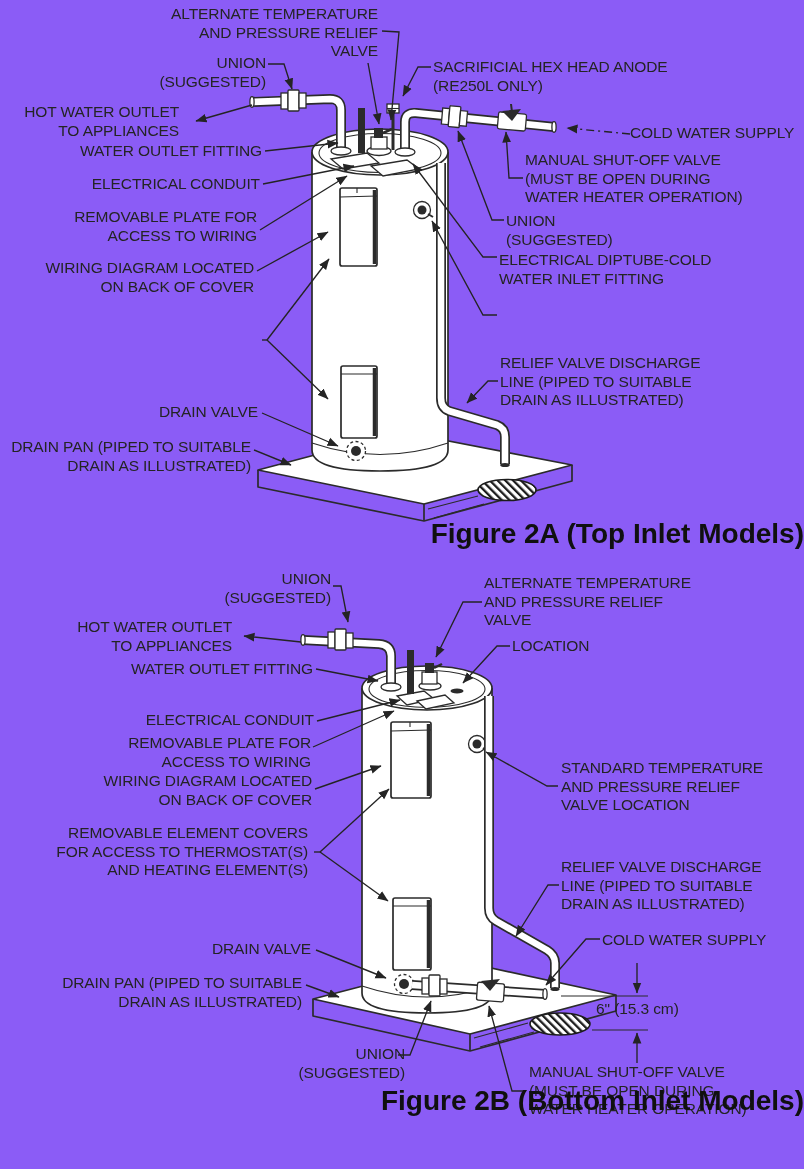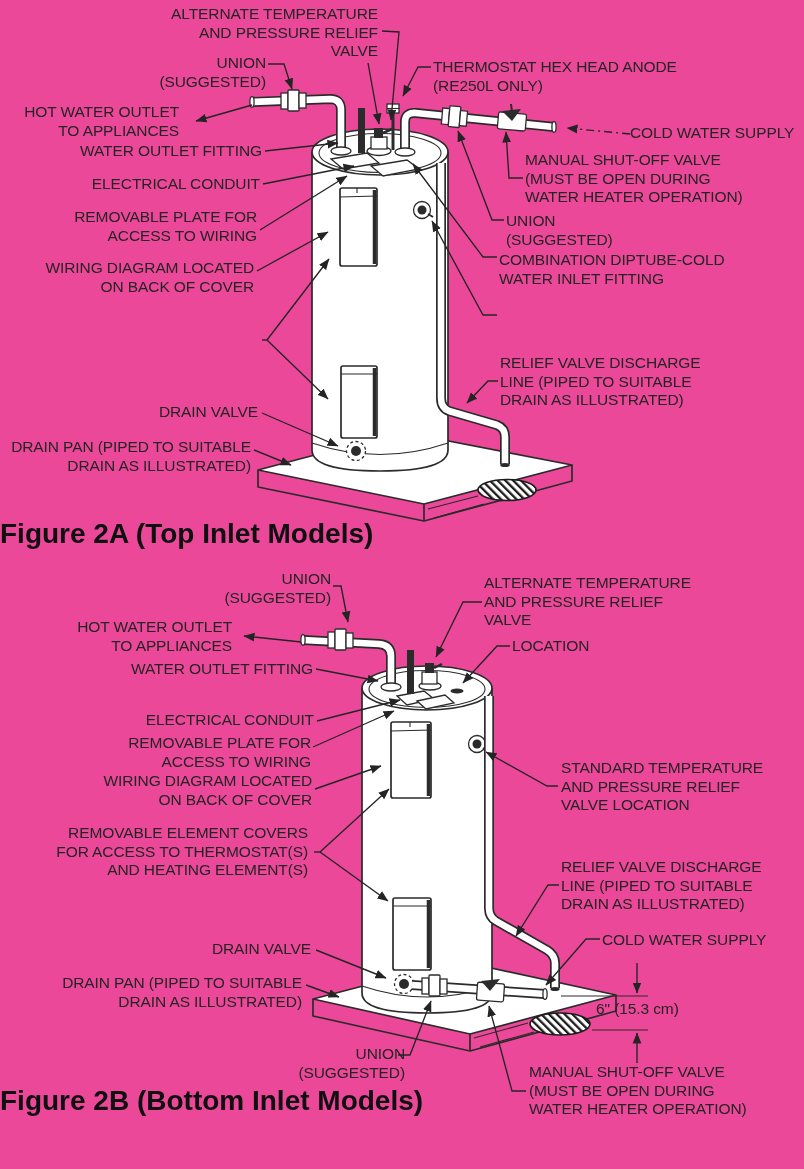--- a/index.html
+++ b/index.html
@@ -1,23 +1,23 @@
 <!DOCTYPE html>
 <html><head>
 <meta charset="utf-8">
 <style>
   html,body{margin:0;padding:0;background:#ffffff;}
-  .page{position:relative;width:804px;height:1169px;background:#ec4899;overflow:hidden;
+  .page{position:relative;width:804px;height:1169px;background:#8b5cf6;overflow:hidden;
         font-family:"Liberation Sans","DejaVu Sans",sans-serif;}
   .art{position:absolute;left:0;top:0;width:804px;height:1169px;}
   .label{position:absolute;font:15.5px/18.5px "Liberation Sans","DejaVu Sans",sans-serif;
          color:#242424;white-space:pre-line;letter-spacing:-0.1px;}
   .ra{text-align:right;}
   .la{text-align:left;}
-  .caption{position:absolute;left:0;width:100%;text-align:left;
+  .caption{position:absolute;left:0;width:100%;text-align:right;
            font:bold 28px/34px "Liberation Sans","DejaVu Sans",sans-serif;color:#101010;}
   svg .ln{fill:none;stroke:#2b2b2b;stroke-width:1.7;stroke-linejoin:round;}
   svg .thin{fill:none;stroke:#2b2b2b;stroke-width:1.1;}
   svg .wht{fill:#ffffff;stroke:#2b2b2b;stroke-width:1.7;stroke-linejoin:round;}
   svg .fit{fill:#ffffff;stroke:#2b2b2b;stroke-width:1.3;}
   svg .po{fill:none;stroke:#2b2b2b;stroke-width:10;stroke-linejoin:round;stroke-linecap:butt;}
   svg .pi{fill:none;stroke:#ffffff;stroke-width:6.6;stroke-linejoin:round;stroke-linecap:butt;}
   svg .ldr{fill:none;stroke:#242424;stroke-width:1.35;}
   svg .dk{fill:#2b2b2b;stroke:none;}
 </style>
@@ -295,29 +295,29 @@
 TO APPLIANCES</div>
   <div class="label ra" style="top:142px;right:542px">WATER OUTLET FITTING</div>
   <div class="label ra" style="top:175px;right:544px">ELECTRICAL CONDUIT</div>
   <div class="label ra" style="top:208px;right:547px">REMOVABLE PLATE FOR
 ACCESS TO WIRING</div>
   <div class="label ra" style="top:259px;right:550px">WIRING DIAGRAM LOCATED
 ON BACK OF COVER</div>
   <div class="label ra" style="top:403px;right:546px">DRAIN VALVE</div>
   <div class="label ra" style="top:438px;right:553px">DRAIN PAN (PIPED TO SUITABLE
 DRAIN AS ILLUSTRATED)</div>
-  <div class="label la" style="top:58px;left:433px">THERMOSTAT HEX HEAD ANODE
+  <div class="label la" style="top:58px;left:433px">SACRIFICIAL HEX HEAD ANODE
 (RE250L ONLY)</div>
   <div class="label la" style="top:124px;left:630px">COLD WATER SUPPLY</div>
   <div class="label la" style="top:151px;left:525px">MANUAL SHUT-OFF VALVE
 (MUST BE OPEN DURING
 WATER HEATER OPERATION)</div>
   <div class="label la" style="top:212px;left:506px">UNION
 (SUGGESTED)</div>
-  <div class="label la" style="top:251px;left:499px">COMBINATION DIPTUBE-COLD
+  <div class="label la" style="top:251px;left:499px">ELECTRICAL DIPTUBE-COLD
 WATER INLET FITTING</div>
   <div class="label la" style="top:354px;left:500px">RELIEF VALVE DISCHARGE
 LINE (PIPED TO SUITABLE
 DRAIN AS ILLUSTRATED)</div>
   <div class="caption" style="top:517px">Figure 2A (Top Inlet Models)</div>
 
   <div class="label ra" style="top:570px;right:473px">UNION
 (SUGGESTED)</div>
   <div class="label ra" style="top:618px;right:572px">HOT WATER OUTLET
 TO APPLIANCES</div>

